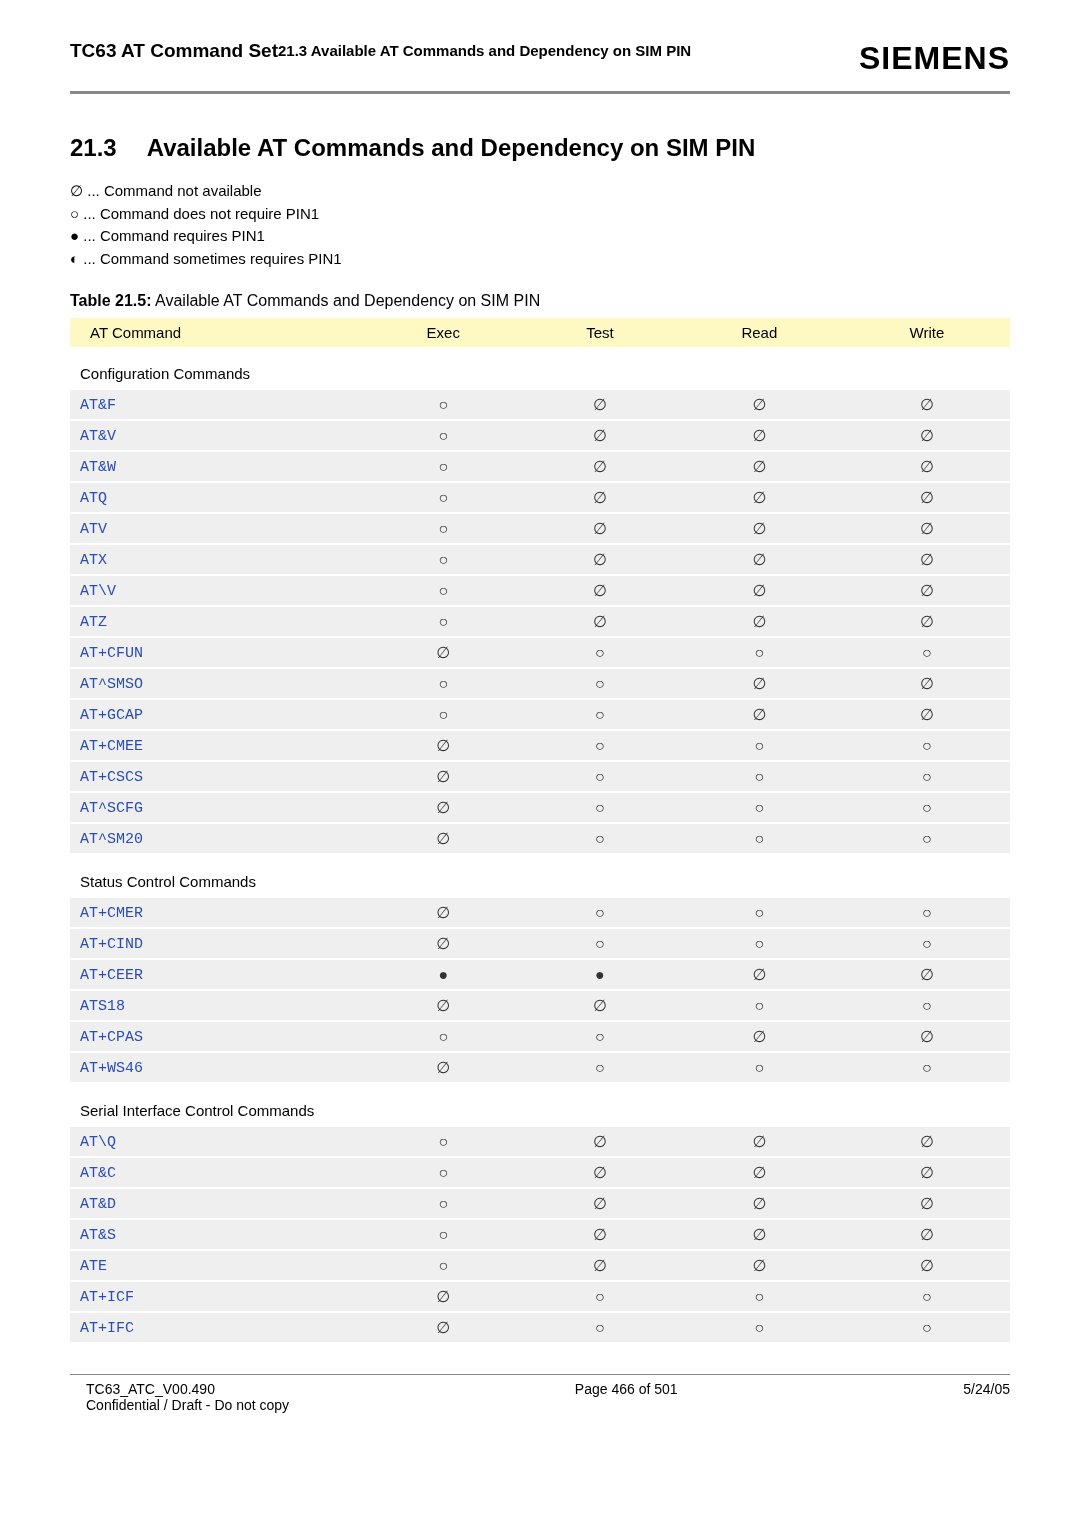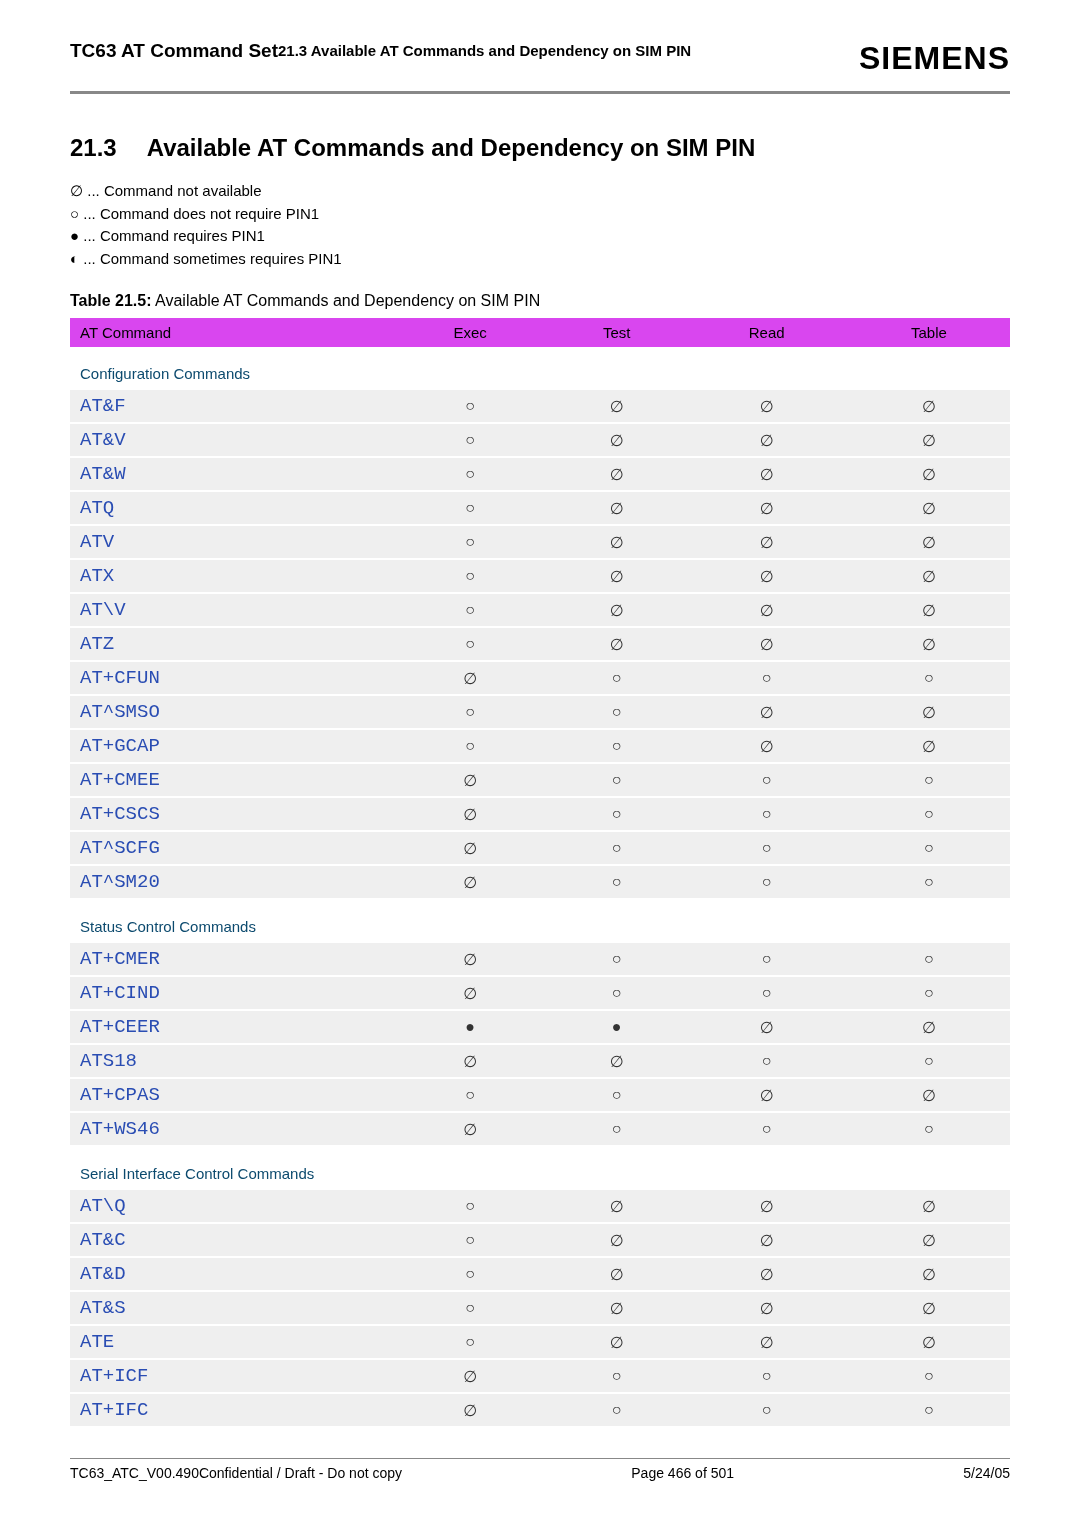--- a/index.html
+++ b/index.html
@@ -20,31 +20,31 @@
 
   .section-title { font-size: 24px; font-weight: bold; margin-bottom: 18px; }
   .section-num { display: inline-block; margin-right: 30px; }
 
   .legend { font-size: 15px; line-height: 1.5; margin-bottom: 22px; }
 
   .table-cap { font-size: 16px; margin-bottom: 8px; }
   .table-cap b { font-weight: bold; }
 
   table { width: 100%; border-collapse: collapse; font-size: 15px; }
-  thead th { background: #d946ef; font-weight: normal; padding: 6px 10px; text-align: center; }
+  thead th { background: #fef9c3; font-weight: normal; padding: 6px 20px; text-align: center; }
   thead th:first-child { text-align: left; }
   tbody td { background: #efefef; padding: 5px 10px; text-align: center; border-bottom: 2px solid #fff; }
   tbody td:first-child { text-align: left; }
-  .group-row td { background: #fff; color: #0c4a6e; font-size: 15px; padding-top: 18px; padding-bottom: 6px; text-align: left; }
-  .cmd { font-family: "Courier New", monospace; color: #2a4db3; font-size: 19px; }
+  .group-row td { background: #fff; color: #000000; font-size: 15px; padding-top: 18px; padding-bottom: 6px; text-align: left; }
+  .cmd { font-family: "Courier New", monospace; color: #2a4db3; font-size: 15px; }
   .sym { font-size: 16px; color: #333; }
 
   .footer-rule { border: none; border-top: 1px solid #888; margin-top: 30px; }
   .footer { display: flex; justify-content: space-between; font-size: 14px; padding-top: 6px; }
-  .footer-left { display:flex; flex-direction: row; }
+  .footer-left { display:flex; flex-direction: column; margin-left: 16px; }
 </style>
 </head>
 <body>
 
 <div class="header">
   <div class="header-left">
     <span class="doc-title">TC63 AT Command Set</span>
     <span class="doc-subtitle">21.3 Available AT Commands and Dependency on SIM PIN</span>
   </div>
   <div class="brand">SIEMENS</div>
@@ -66,21 +66,21 @@
   <b>Table 21.5:</b><span> Available AT Commands and Dependency on SIM PIN</span>
 </div>
 
 <table>
   <thead>
     <tr>
       <th>AT Command</th>
       <th>Exec</th>
       <th>Test</th>
       <th>Read</th>
-      <th>Table</th>
+      <th>Write</th>
     </tr>
   </thead>
   <tbody>
     <tr class="group-row">
         <td colspan="5">Configuration Commands</td>
       </tr>
 
     <tr>
         <td><span class="cmd">AT&amp;F</span></td>
         <td class="sym">○</td>

